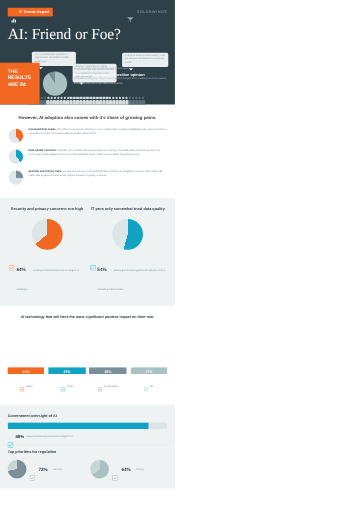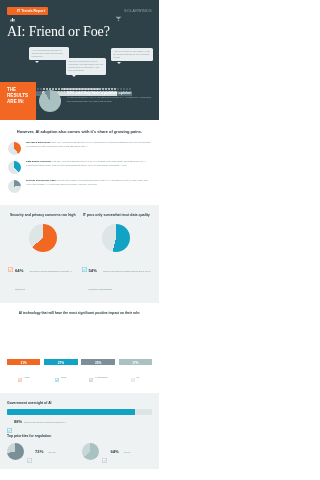--- a/index.html
+++ b/index.html
@@ -9,21 +9,21 @@
     background:#ffffff;
     overflow:hidden;
   }
   .page { width:159px; height:480px; position:relative; }
 
   
   .hero {
     background:#2f4148;
     padding:6px 7px 0 7px;
     position:relative;
-    height:120px;
+    height:95px;
     overflow:hidden;
   }
   .brandbar { display:flex; align-items:center; justify-content:space-between; height:9px; }
   .badge {
     display:flex; align-items:center; gap:2px;
     background:#f26722; padding:1.5px 3px; border-radius:1px;
   }
   .badge-ico { width:5px; height:5px; display:block; }
   .badge-txt { font-size:3.4px; font-weight:bold; color:#fff; letter-spacing:.06px; white-space:nowrap; }
   .sw-logo { display:flex; align-items:center; gap:2px; opacity:.75; }

